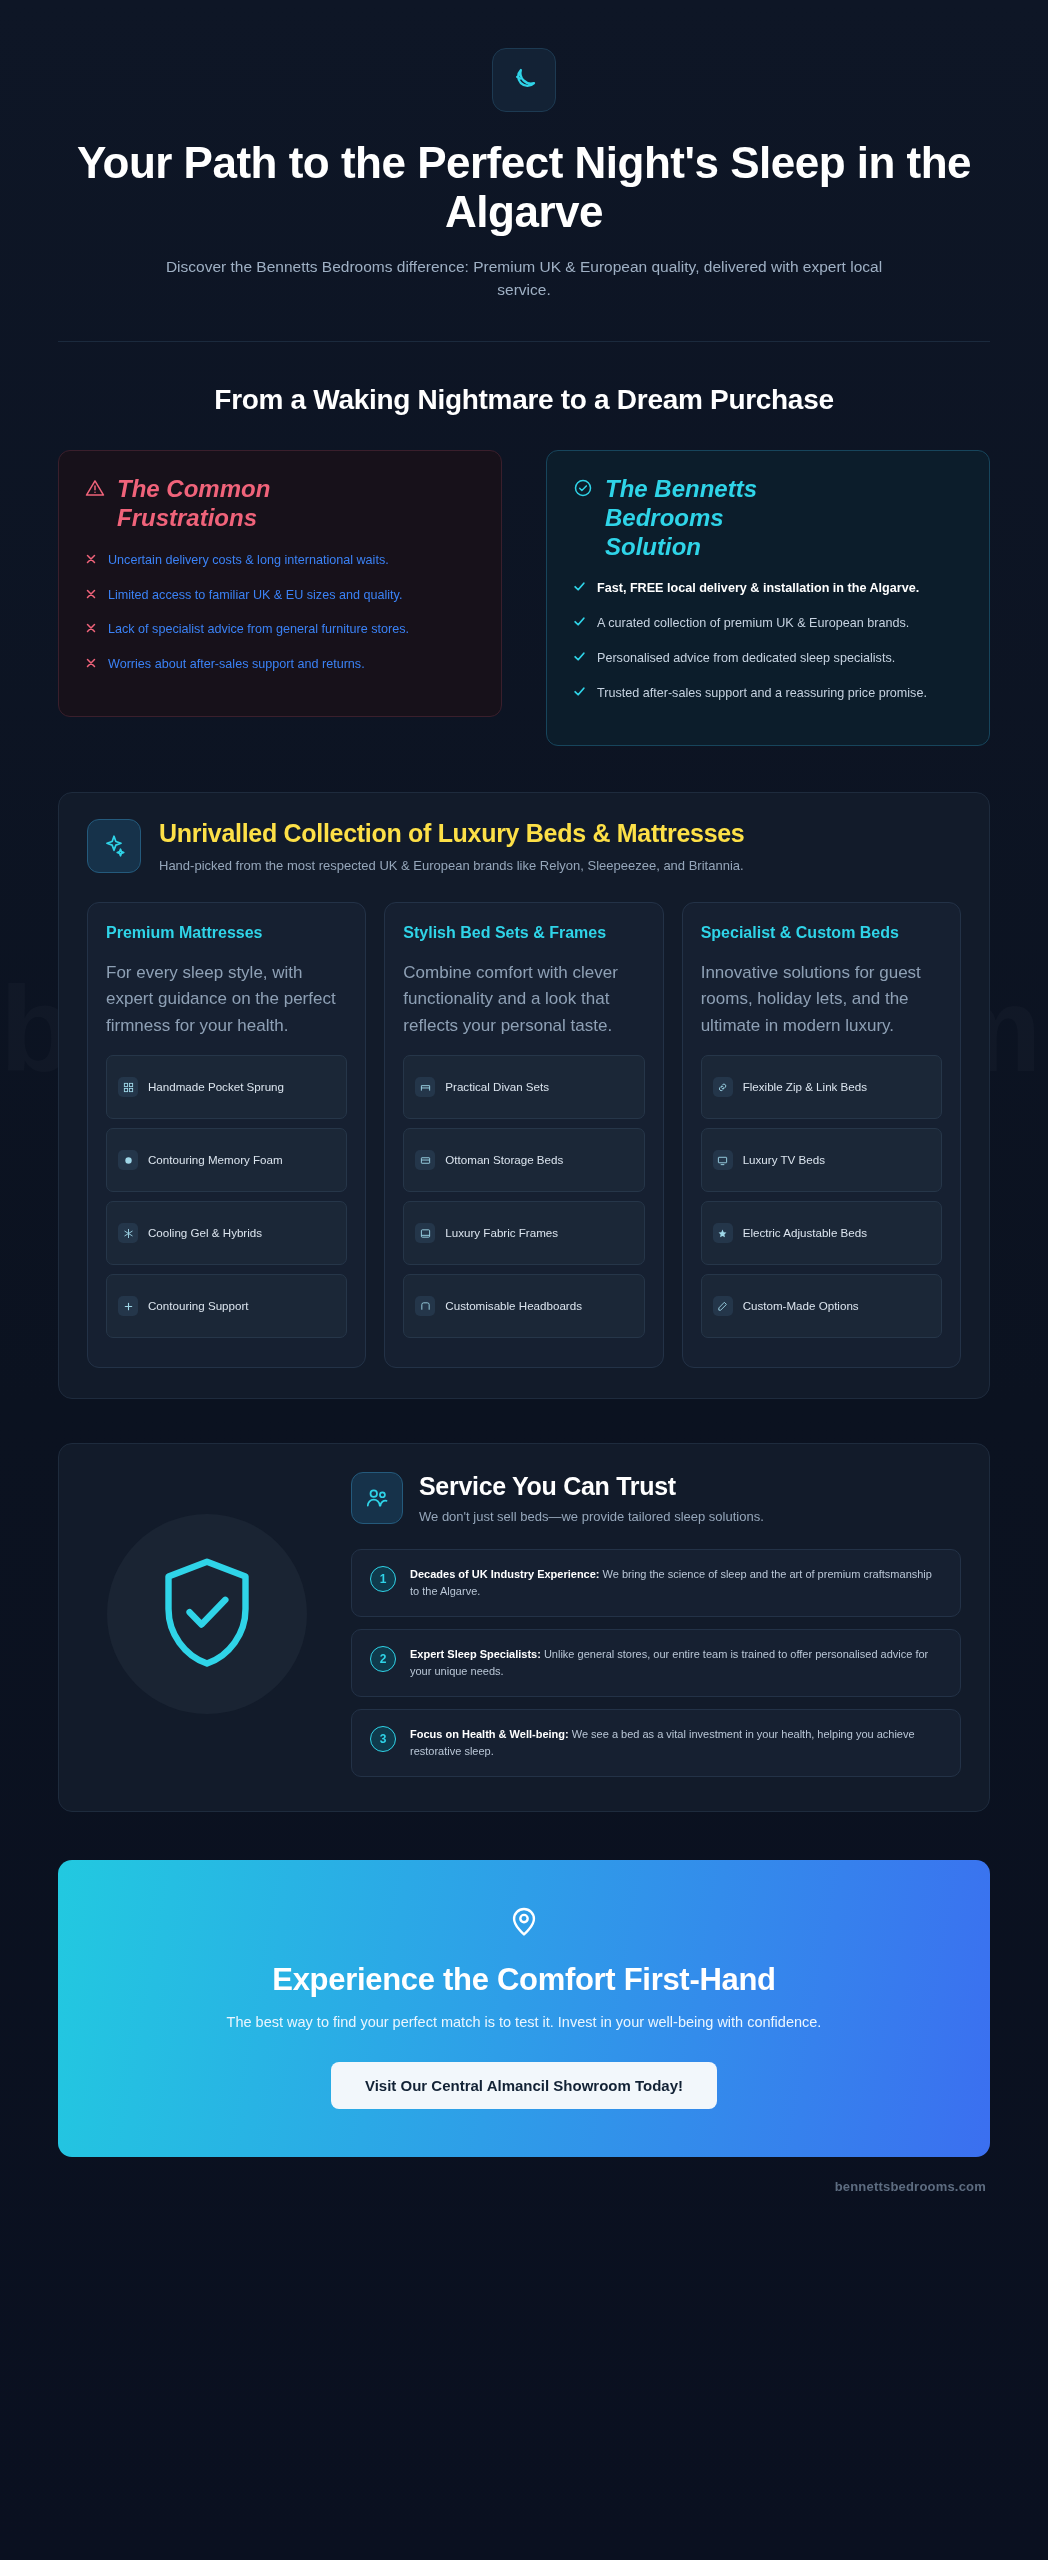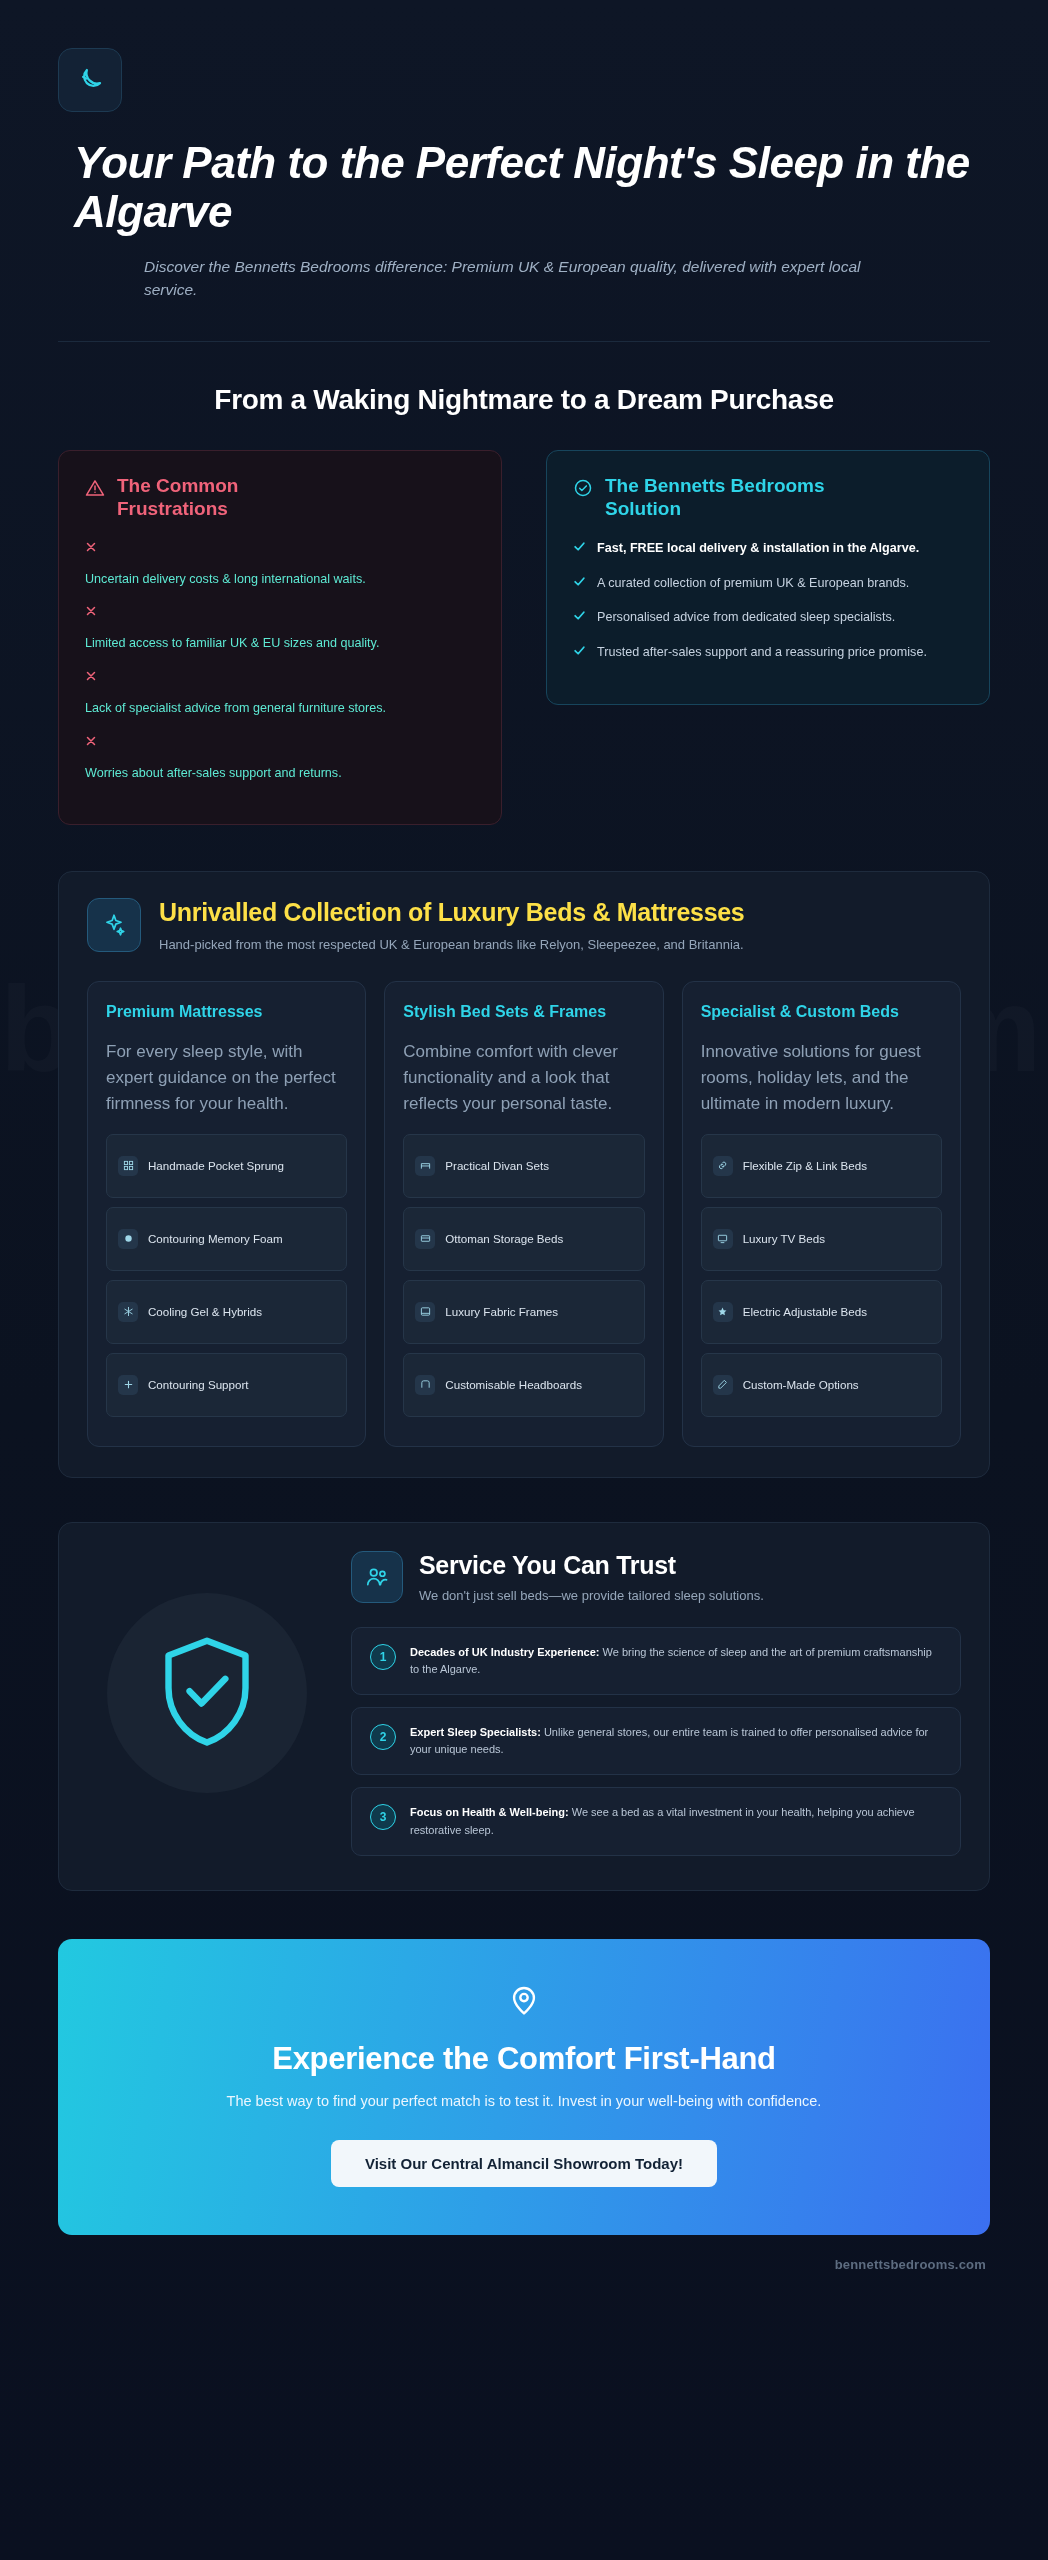--- a/index.html
+++ b/index.html
@@ -26,21 +26,21 @@
     font-weight: 700;
     color: rgba(255,255,255,0.022);
     letter-spacing: 2px;
     white-space: nowrap;
     pointer-events: none;
     z-index: 0;
   }
   .inner { position: relative; z-index: 1; padding: 0 58px; }
 
   
-  .hero { padding: 48px 0 0; text-align: left; font-style: italic; }
+  .hero { padding: 48px 0 0; text-align: center; }
   .hero-logo {
     width: 64px; height: 64px; border-radius: 14px;
     background: #132235;
     border: 1px solid #1d3a52;
     display: inline-flex; align-items: center; justify-content: center;
     margin-bottom: 26px;
   }
   .hero-title {
     font-size: 44px; line-height: 1.12; font-weight: 700;
     letter-spacing: -0.5px; color: #ffffff;
@@ -70,32 +70,33 @@
   }
   .card-sol {
     background: #0c1d2b;
     border: 1px solid #17455c;
   }
   .card-head {
     display: flex; align-items: flex-start; gap: 12px; margin-bottom: 18px;
   }
   .card-head .ch-icon { flex: 0 0 auto; margin-top: 3px; }
   .card-head h3 {
-    font-size: 19px; font-weight: 700; line-height: 1.2;
+    font-size: 24px; font-weight: 700; line-height: 1.2;
     max-width: 220px;
+    font-style: italic;
   }
   .card-frust h3 { color: #f0637a; }
   .card-sol h3 { color: #2fd4e8; }
   .bullets { list-style: none; }
   .bullets li {
     display: flex; gap: 11px; align-items: flex-start;
     font-size: 12.6px; line-height: 1.5; margin-bottom: 15px;
     color: #c6d2e0;
   }
-  .card-frust .bullets li { color: #5eead4; flex-direction: column; }
+  .card-frust .bullets li { color: #3b82f6; }
   .bullets li .bi { flex: 0 0 auto; margin-top: 1px; }
   .bullets li.bold span.txt { font-weight: 700; color: #ffffff; }
 
   
   .sec2 {
     margin-top: 46px;
     background: #121b2a;
     border: 1px solid #1e2b3d;
     border-radius: 14px;
     padding: 26px 28px 30px;

